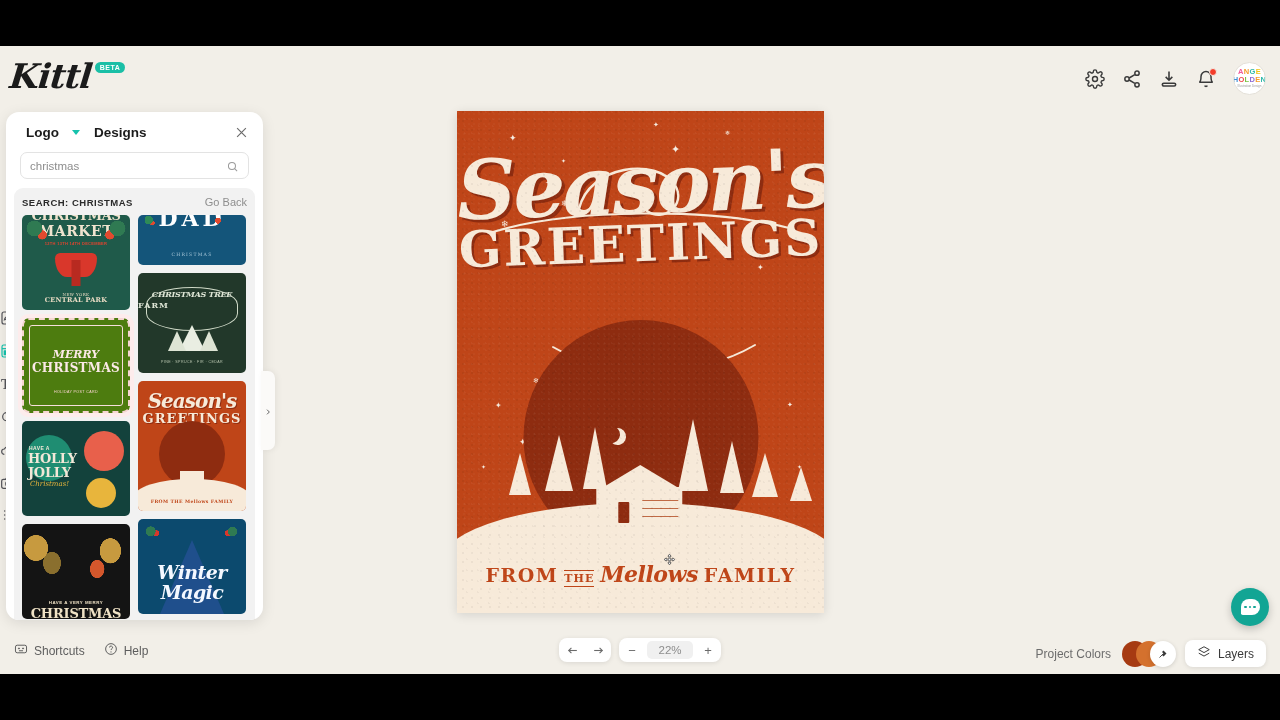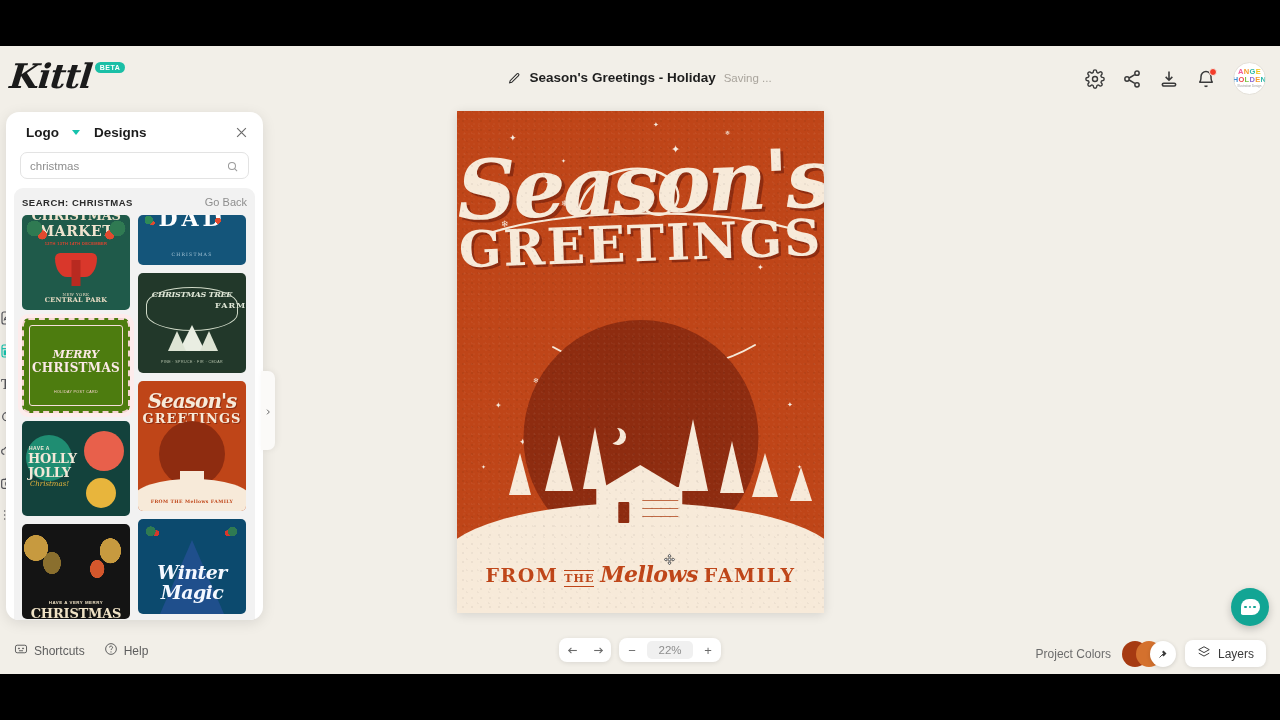--- a/index.html
+++ b/index.html
@@ -132,29 +132,20 @@
 
 <div class="screen">
   <div class="app">
 
     <div class="topbar">
       <div class="logo">
         <span class="logo-word">Kittl</span>
         <span class="beta">BETA</span>
       </div>
 
-      <div class="doc-title">
-        <span class="pencil">
-          <svg viewBox="0 0 24 24" fill="none" stroke="currentColor" stroke-width="2">
-              <path d="M16.5 3.5a2.1 2.1 0 013 3L7 19l-4 1 1-4z"></path>
-            </svg>
-        </span>
-        <span class="tname">Season's Greetings - Holiday</span>
-        <span class="saving">Saving ...</span>
-      </div>
 
       <div class="top-actions">
         <span class="ticon">
           <svg viewBox="0 0 24 24" fill="none" stroke="currentColor" stroke-width="1.7">
               <circle cx="12" cy="12" r="3"></circle>
               <path d="M19.4 15a1.6 1.6 0 00.3 1.8l.1.1a2 2 0 11-2.8 2.8l-.1-.1a1.6 1.6 0 00-1.8-.3 1.6 1.6 0 00-1 1.5V21a2 2 0 11-4 0v-.1A1.6 1.6 0 009 19.4a1.6 1.6 0 00-1.8.3l-.1.1a2 2 0 11-2.8-2.8l.1-.1a1.6 1.6 0 00.3-1.8 1.6 1.6 0 00-1.5-1H3a2 2 0 110-4h.1A1.6 1.6 0 004.6 9a1.6 1.6 0 00-.3-1.8l-.1-.1a2 2 0 112.8-2.8l.1.1a1.6 1.6 0 001.8.3H9a1.6 1.6 0 001-1.5V3a2 2 0 114 0v.1a1.6 1.6 0 001 1.5 1.6 1.6 0 001.8-.3l.1-.1a2 2 0 112.8 2.8l-.1.1a1.6 1.6 0 00-.3 1.8V9a1.6 1.6 0 001.5 1H21a2 2 0 110 4h-.1a1.6 1.6 0 00-1.5 1z"></path>
             </svg>
         </span>
         <span class="ticon">
           <svg viewBox="0 0 24 24" fill="none" stroke="currentColor" stroke-width="1.8">
@@ -325,21 +316,21 @@
                 <div style="position:absolute;left:6px;top:1px;width:12px;height:10px;background:radial-gradient(circle at 40% 40%, #2e8b57 0 45%, transparent 46%), radial-gradient(circle at 70% 70%, #e24a2f 0 22%, transparent 23%)"></div>
                 <div style="position:absolute;right:22px;top:1px;width:12px;height:12px;background:radial-gradient(circle at 50% 40%, #e24a2f 0 30%, transparent 31%)"></div>
                 <div style="position:absolute;left:0;right:0;bottom:8px;text-align:center;font-family:'DejaVu Serif',serif;font-size:4.6px;color:#a7c6d8;letter-spacing:1.2px">CHRISTMAS</div>
               </div>
             </div>
 
             <div class="thumb" style="height:100px;background:#22382a">
               <div class="t-art">
                 <div style="position:absolute;left:8px;right:8px;top:14px;height:44px;border:1px solid #cfd9c7;border-radius:50%/40%"></div>
                 <div style="position:absolute;left:0;right:0;top:16px;text-align:center;font-family:'DejaVu Serif',serif;font-style:italic;font-weight:700;font-size:8px;color:#dfe6d6;letter-spacing:-.3px">CHRISTMAS TREE</div>
-                <div style="position:absolute;left:0;right:0;top:27px;text-align:right;font-family:'DejaVu Serif',serif;font-weight:700;font-size:8px;color:#dfe6d6;letter-spacing:1px">FARM</div>
+                <div style="position:absolute;left:0;right:0;top:27px;text-align:left;font-family:'DejaVu Serif',serif;font-weight:700;font-size:8px;color:#dfe6d6;letter-spacing:1px">FARM</div>
                 <div style="position:absolute;left:50%;transform:translateX(-50%);bottom:22px;width:0;height:0;border-left:13px solid transparent;border-right:13px solid transparent;border-bottom:26px solid #e9eee2"></div>
                 <div style="position:absolute;left:28%;bottom:22px;width:0;height:0;border-left:9px solid transparent;border-right:9px solid transparent;border-bottom:20px solid #dde4d4"></div>
                 <div style="position:absolute;right:26%;bottom:22px;width:0;height:0;border-left:9px solid transparent;border-right:9px solid transparent;border-bottom:20px solid #dde4d4"></div>
                 <div style="position:absolute;left:0;right:0;bottom:9px;text-align:center;font-size:3.6px;color:#b9c6b0;letter-spacing:.4px">PINE · SPRUCE · FIR · CEDAR</div>
               </div>
             </div>
 
             <div class="thumb" style="height:130px;background:#bf4518">
               <div class="t-art">
                 <div style="position:absolute;left:0;right:0;top:8px;text-align:center;font-family:'DejaVu Serif',serif;font-style:italic;font-weight:700;font-size:20px;color:#f7ead9;letter-spacing:-1px;text-shadow:1px 1px 0 #8e2c10">Season's</div>

